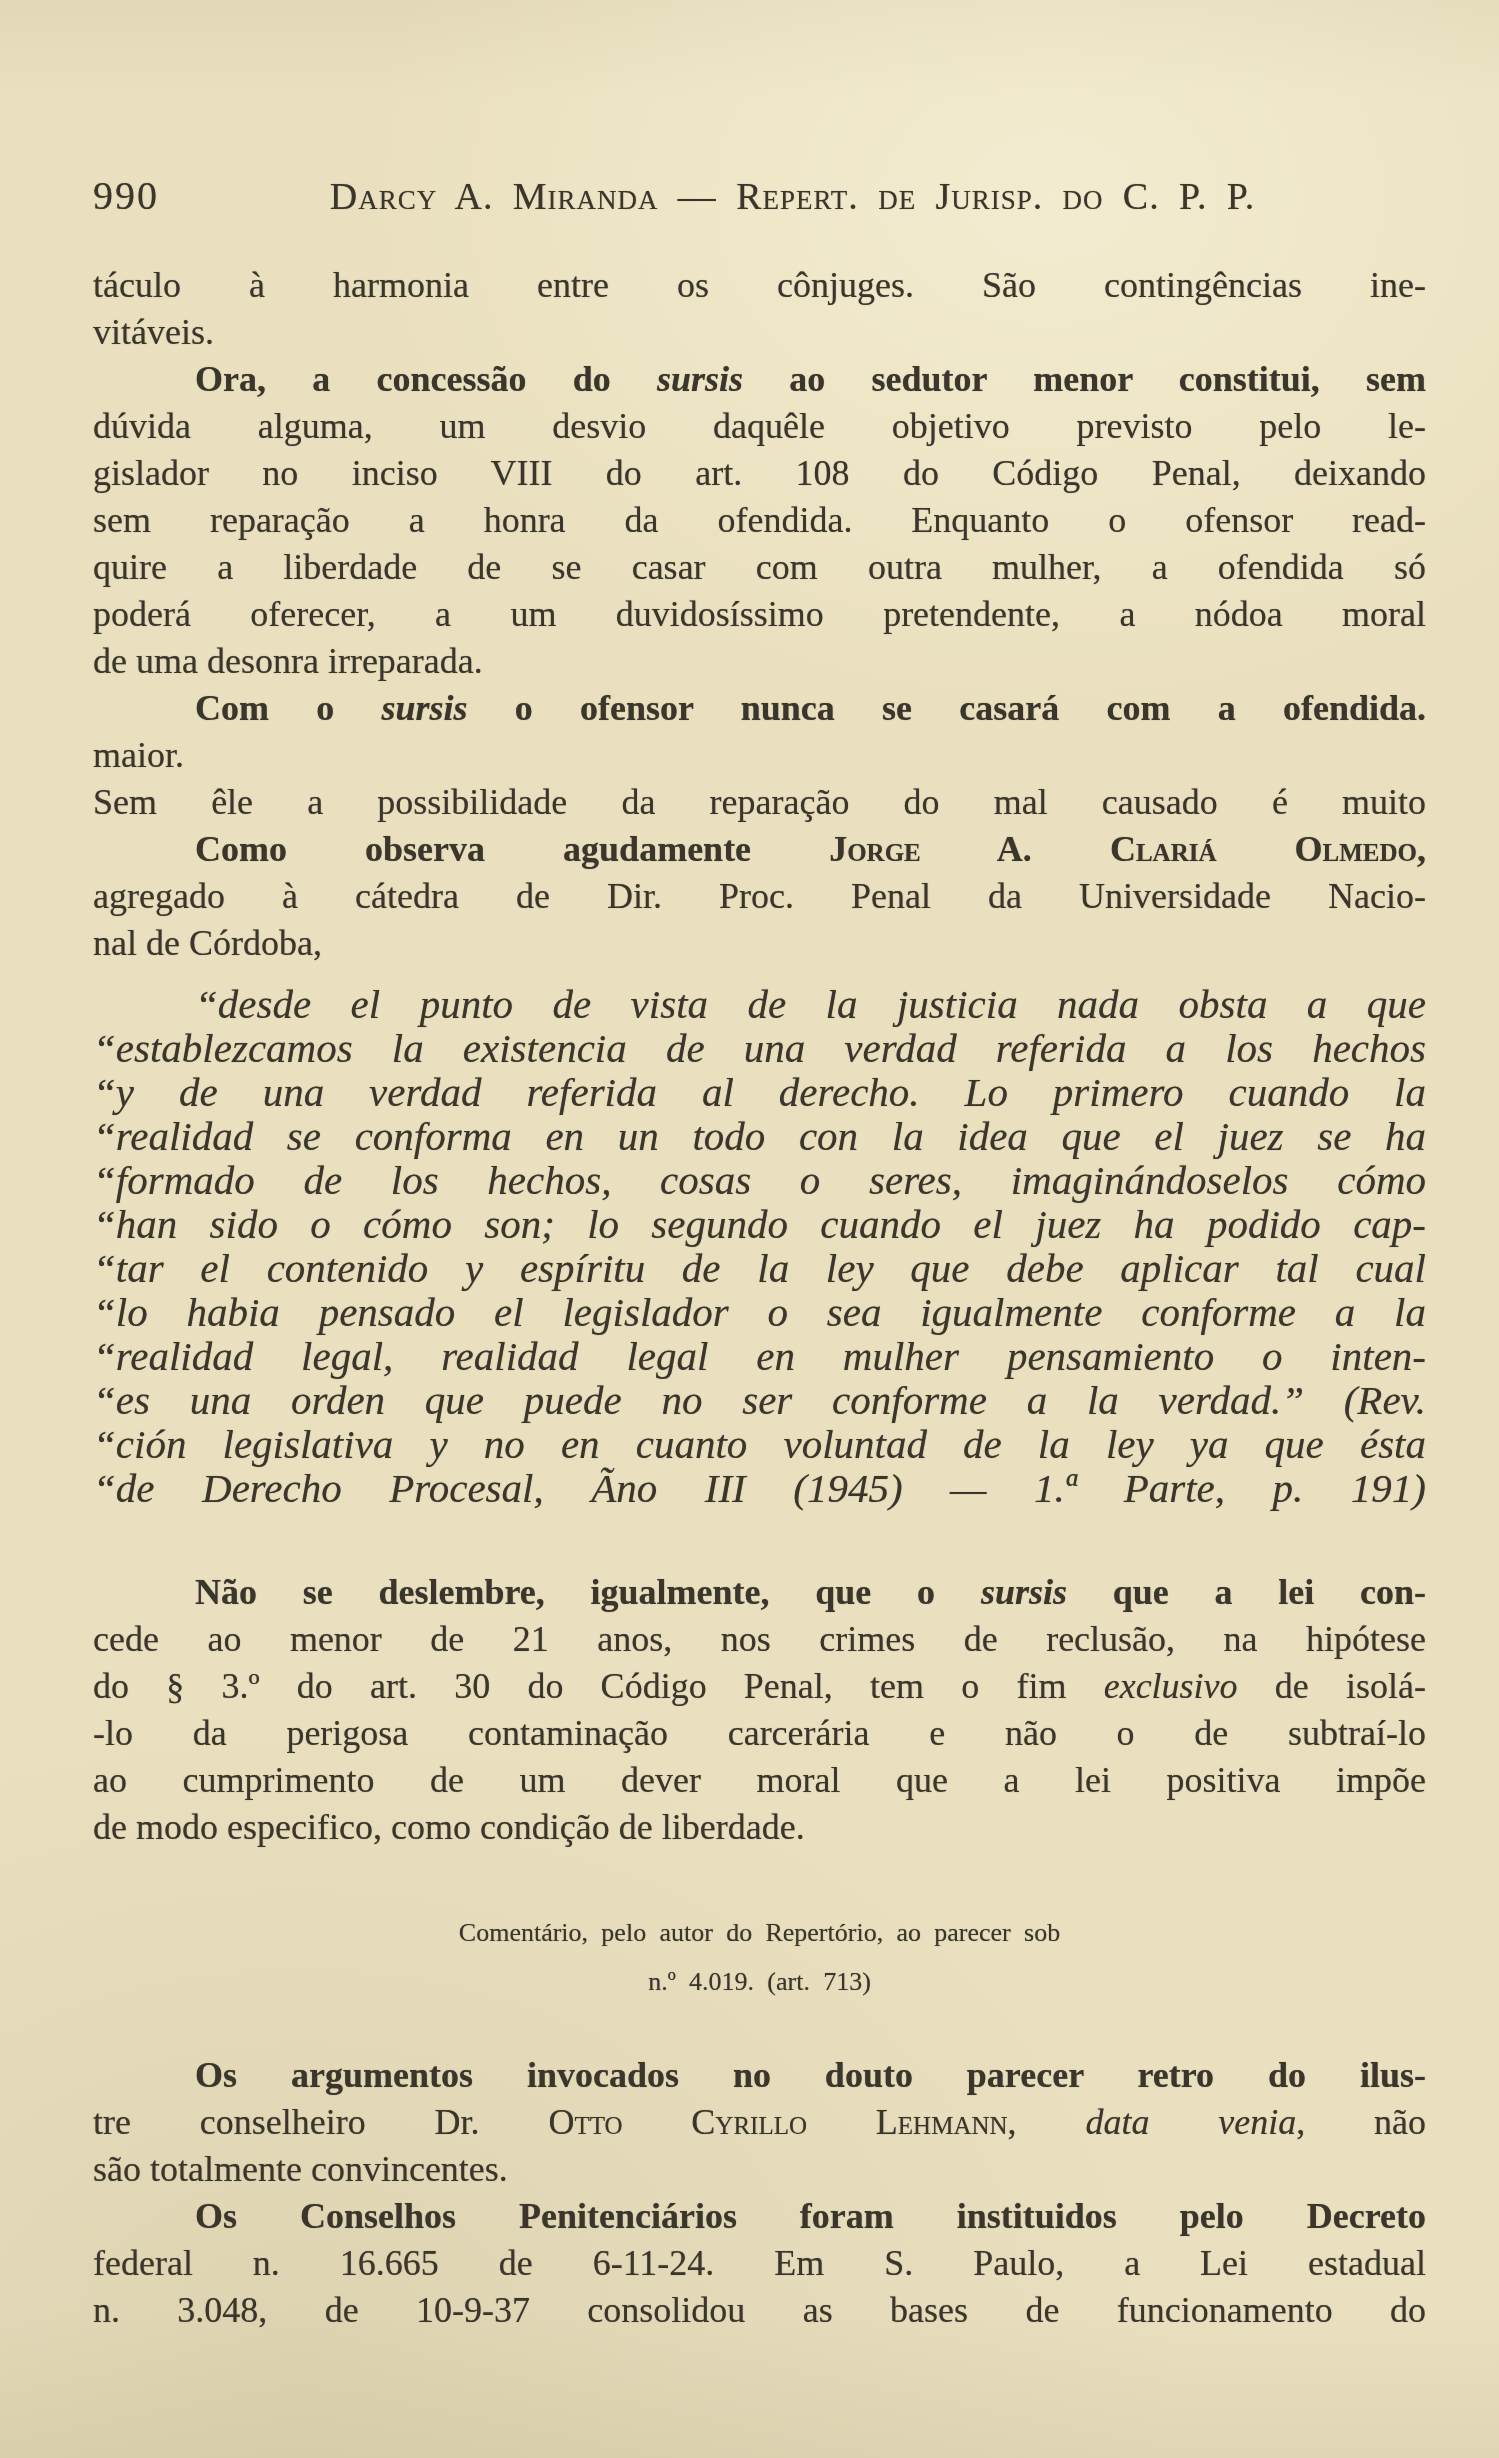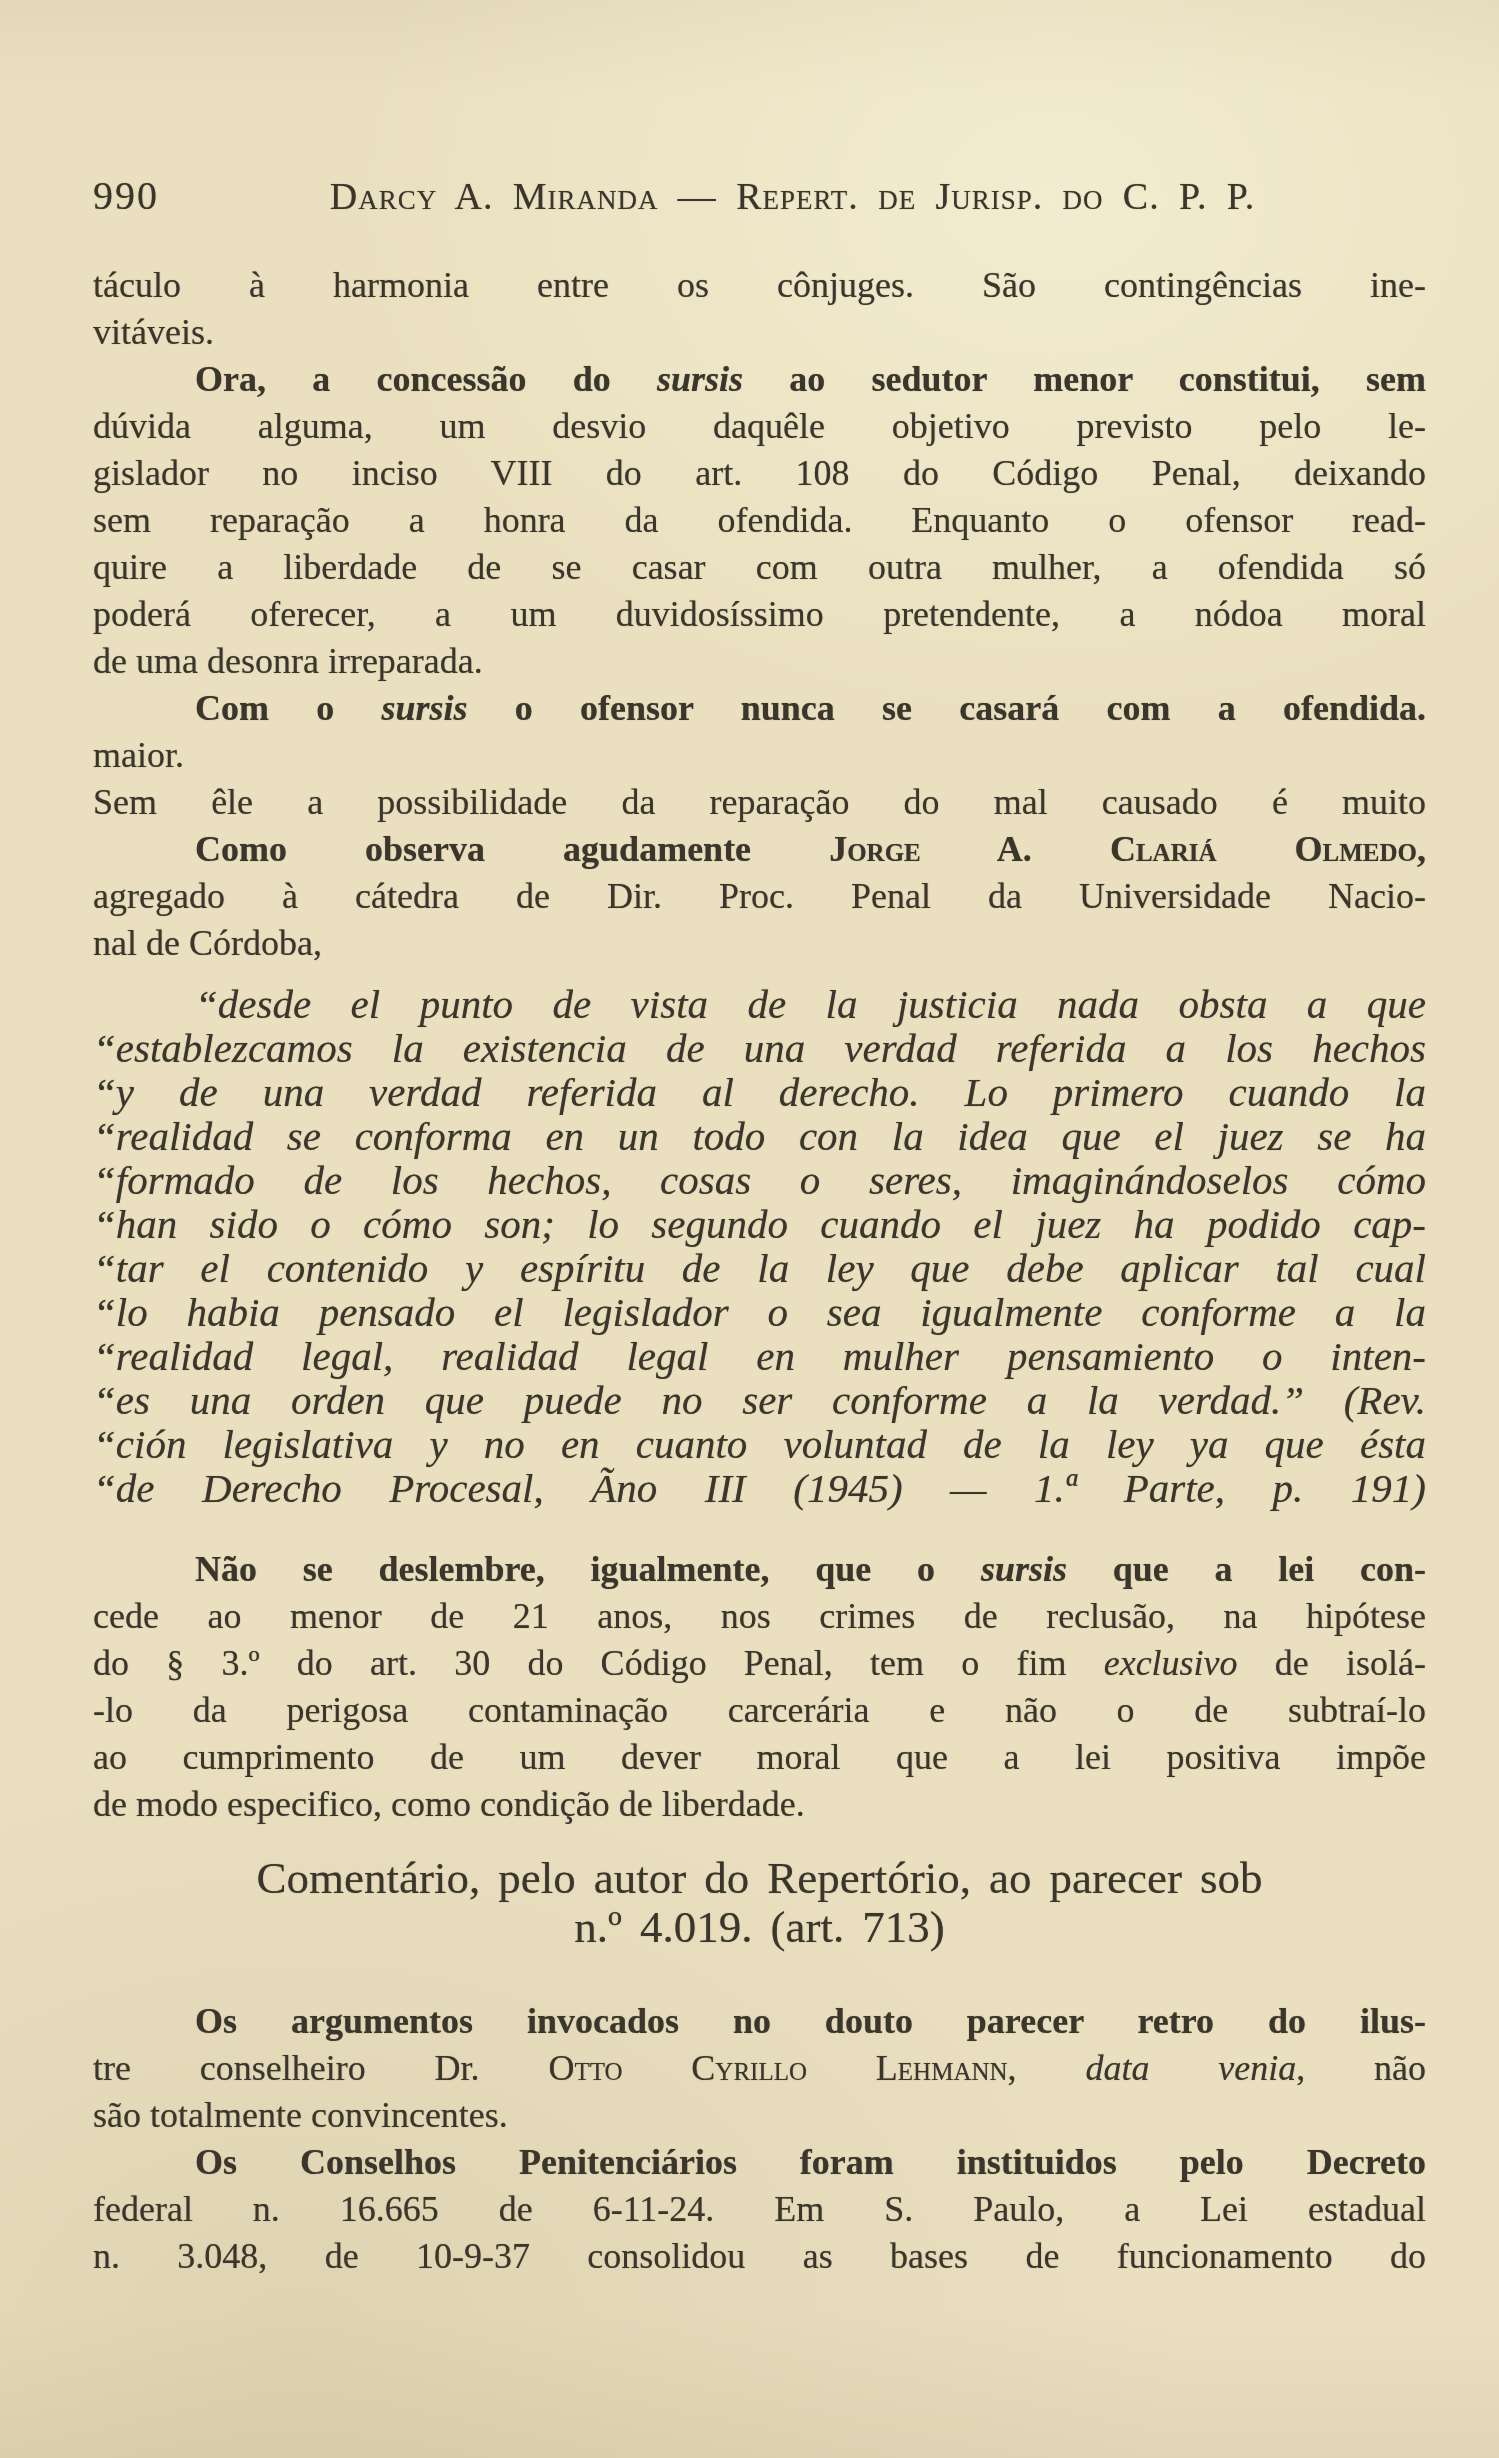--- a/index.html
+++ b/index.html
@@ -60,26 +60,26 @@
 
   .paragraph.indent > .line.first { padding-left: 102px; font-weight: bold; }
 
   .quote {
     font-style: italic;
     font-size: 41px;
     line-height: 44px;
     margin-top: 14.6px;
   }
   .quote > .line.first { padding-left: 102px; }
-  .quote + .paragraph { margin-top: 36px; }
+  .quote + .paragraph { margin-top: 59px; }
 
   .heading {
     font-style: italic;
-    font-size: 45px;
-    margin-top: 26px;
+    font-size: 26px;
+    margin-top: 57px;
     margin-bottom: 46px;
     word-spacing: 6.8px;
   }
   .heading > .line {
     line-height: 49px;
     text-align: center;
     text-align-last: center;
   }
 
   .it { font-style: italic; }

